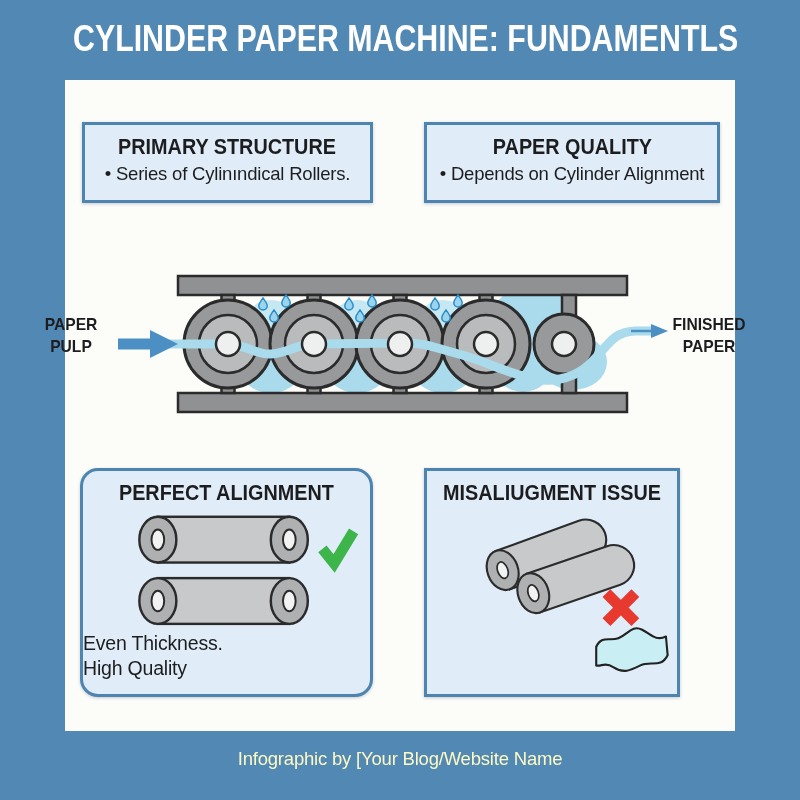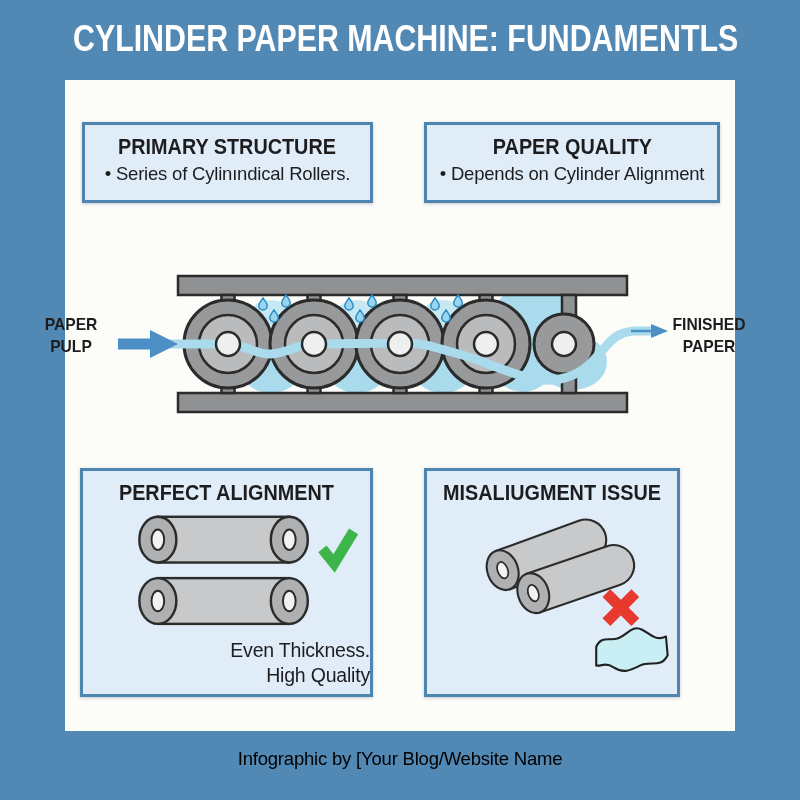--- a/index.html
+++ b/index.html
@@ -7,36 +7,36 @@
   .canvas{position:relative;width:800px;height:800px;background:var(--background-blue,#5288b4);overflow:hidden;}
   .panel{position:absolute;left:65px;top:80px;width:670px;height:651px;background:var(--panel-white,#fcfcf9);}
   .title{position:absolute;left:0;top:18px;width:800px;text-align:center;color:#ffffff;
          font-weight:bold;font-size:37px;white-space:nowrap;}
   .cond{display:inline-block;transform:scaleX(0.82);transform-origin:center;}
   .cond2{display:inline-block;transform:scaleX(0.9);transform-origin:center;}
   .info-box{position:absolute;box-sizing:border-box;background:var(--box-fill,#e0edf8);
             border:3px solid var(--box-border,#4e85b0);box-shadow:0 1px 3px rgba(30,60,90,.25);}
   .box-tl{left:82px;top:122px;width:291px;height:81px;}
   .box-tr{left:424px;top:122px;width:296px;height:81px;}
-  .box-bl{left:80px;top:468px;width:293px;height:229px;}
+  .box-bl{left:80px;top:468px;width:293px;height:229px;border-radius:18px;}
   .box-br{left:424px;top:468px;width:256px;height:229px;}
   .box-title{margin-top:9px;text-align:center;font-weight:bold;font-size:22px;color:var(--ink,#1d1d1f);white-space:nowrap;}
   .box-bullet{margin-top:3px;text-align:center;font-size:18.5px;letter-spacing:-0.2px;color:var(--ink,#1d1d1f);white-space:nowrap;}
   .machine{position:absolute;left:45px;top:260px;width:710px;height:170px;}
   .flow-label{position:absolute;width:90px;text-align:center;font-weight:bold;font-size:17px;
               line-height:1.3;color:var(--ink,#1d1d1f);white-space:pre-line;transform:scaleX(0.92);transform-origin:center;}
   .lbl-pulp{left:26px;top:314px;}
   .lbl-finished{left:664px;top:314px;}
   .box-art{position:absolute;left:0;top:0;width:100%;height:100%;}
-  .box-caption{position:absolute;top:167px;text-align:right;font-size:19.5px;line-height:1.3;
+  .box-caption{position:absolute;top:160px;text-align:left;font-size:19.5px;line-height:1.3;
                letter-spacing:-0.2px;color:var(--ink,#1d1d1f);white-space:pre-line;}
   .cap-bl{left:0;width:100%;}
   .cap-br{left:8px;width:220px;}
   .bl-title,.br-title{position:absolute;left:0;top:0;width:100%;}
-  .footer{position:absolute;left:0;top:748px;width:800px;text-align:center;color:#000000;font-size:18.5px;letter-spacing:-0.2px;}
+  .footer{position:absolute;left:0;top:748px;width:800px;text-align:center;color:#fef9c3;font-size:18.5px;letter-spacing:-0.2px;}
 </style>
 </head>
 <body>
 
 <div class="canvas">
 
   <div class="title"><span class="cond">CYLINDER PAPER MACHINE: FUNDAMENTLS</span></div>
 
   <div class="panel"></div>
 

